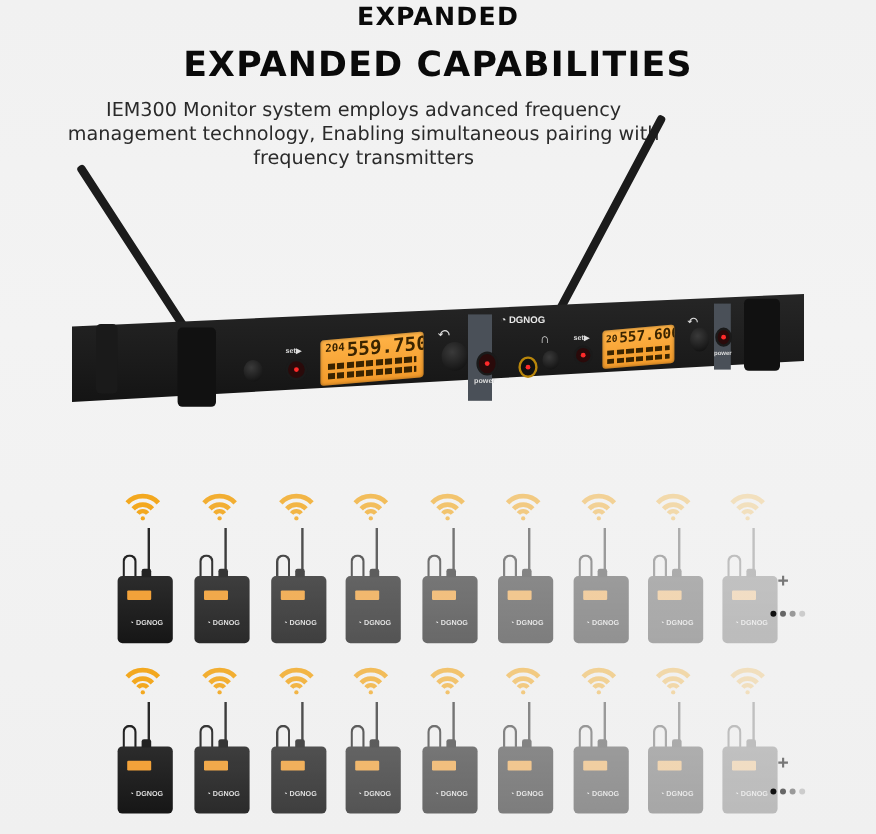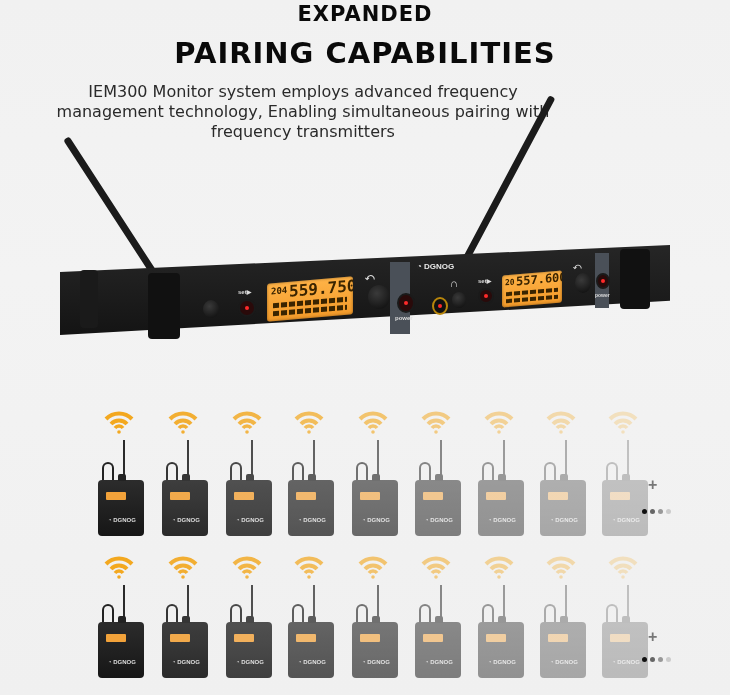--- a/index.html
+++ b/index.html
@@ -62,21 +62,21 @@
   .pack .knobtop { position:absolute; left:20px; top:-6px; width:8px; height:7px; background:#222; border-radius:2px 2px 0 0; }
   .clip { position:absolute; left:12px; width:8px; height:18px; border:2px solid #222; border-bottom:none; border-radius:6px 6px 0 0; }
   .plus { position:absolute; color:#777; font-size:16px; font-weight:bold; }
   .dots { position:absolute; display:flex; gap:3px; }
   .dot { width:5px; height:5px; border-radius:50%; }
 </style>
 </head>
 <body>
 
 <div class="headline h1">EXPANDED</div>
-<div class="headline h2">PAIRING CAPABILITIES</div>
+<div class="headline h2">EXPANDED CAPABILITIES</div>
 <div class="sub">
   <div>IEM300 Monitor system employs advanced frequency</div>
   <div>management technology, Enabling simultaneous pairing with</div>
   <div>frequency transmitters</div>
 </div>
 
 <div class="antenna" style="left:158px; top:110px; height:175px; transform: rotate(-33deg);"></div>
 <div class="antenna" style="left:462px; top:75px; height:185px; transform: rotate(28deg);"></div>
 
 <div class="rack">

